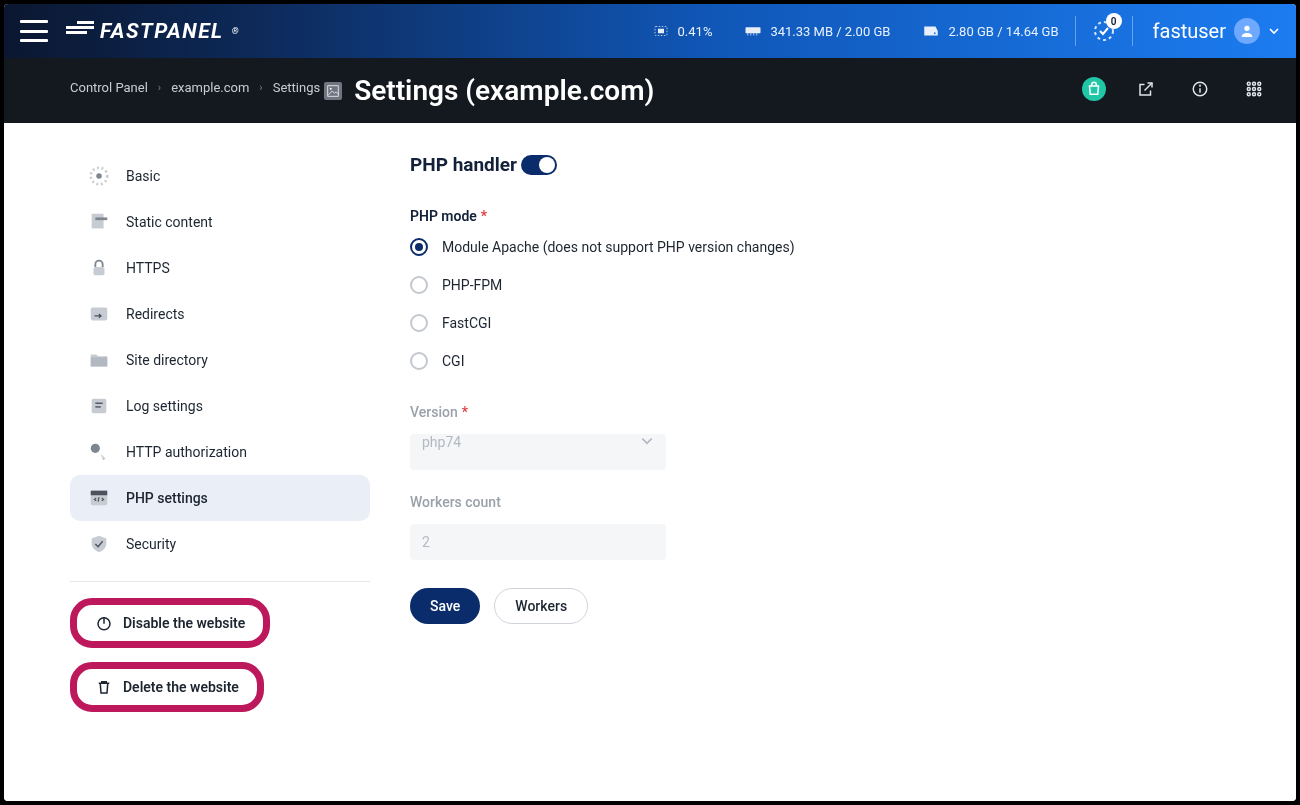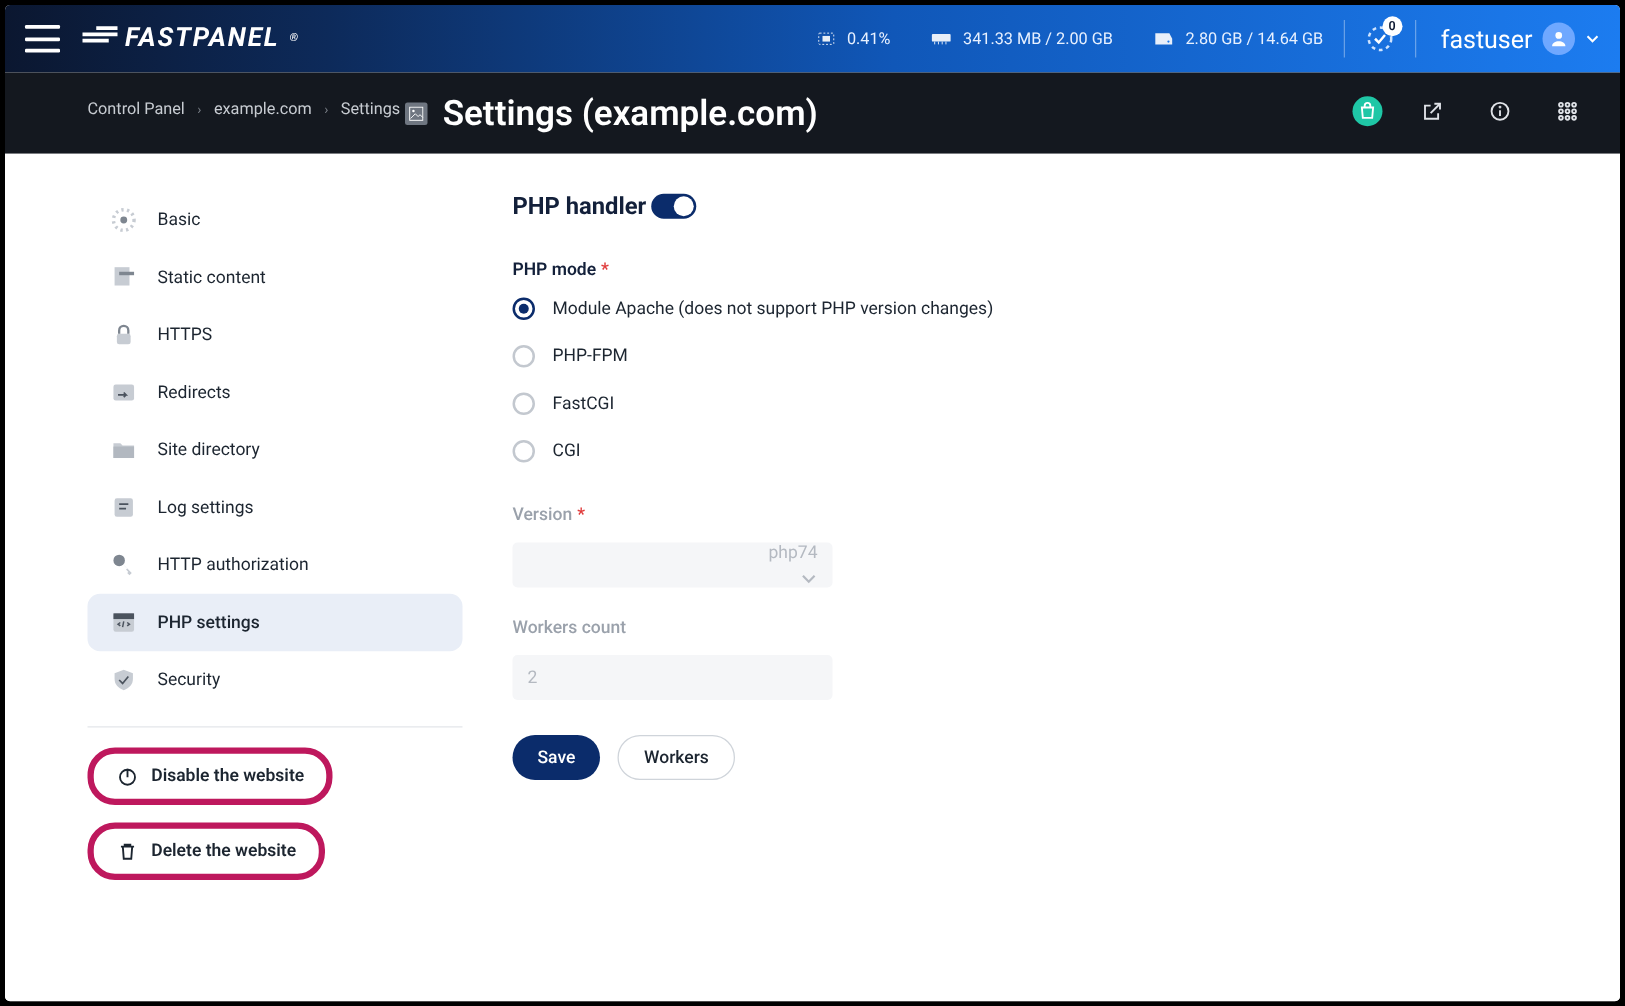--- a/index.html
+++ b/index.html
@@ -44,38 +44,38 @@
 .icon-btn svg { width: 18px; height: 18px; stroke: currentColor; fill: none; stroke-width: 2; }
 
 
 .content { flex:1; display:flex; padding: 30px 0 0 66px; background:#fff; }
 .sidenav { width: 300px; }
 .nav-item { display:flex; align-items:center; gap:16px; padding: 12px 18px; border-radius: 10px; font-size:14px; color:#1c2530; cursor:pointer; }
 .nav-item.active { background:#e9eef7; font-weight:500; }
 .nav-item .nicon { width:22px; height:22px; color:#7e8690; display:flex; align-items:center; justify-content:center; }
 .nav-item .nicon svg { width:22px; height:22px; }
 .side-hr { border:none; border-top:1px solid #e3e6ea; margin: 14px 0 16px 0; }
-.pill-btn { display:inline-flex; align-items:center; gap:10px; border:5px solid #be185d; border-radius: 22px; padding: 9px 18px; font-size:14px; font-weight:600; color:#1c2530; background:#fff; cursor:pointer; margin-bottom: 14px;}
+.pill-btn { display:inline-flex; align-items:center; gap:10px; border:7px solid #be185d; border-radius: 22px; padding: 9px 18px; font-size:14px; font-weight:600; color:#1c2530; background:#fff; cursor:pointer; margin-bottom: 14px;}
 .pill-btn svg { width:18px; height:18px; }
 
 
 .main { flex:1; padding: 0 40px 0 40px; }
 .section-title { display:flex; align-items:center; gap:4px; margin-bottom: 32px; }
 .section-title h2 { font-size:19px; font-weight:700; color:#13203a; }
 .toggle { width:36px; height:20px; background:#0b2c6b; border-radius:12px; position:relative; }
 .toggle::after { content:""; position:absolute; right:2px; top:2px; width:16px; height:16px; background:#fff; border-radius:50%; }
 .field-label { font-size:14px; font-weight:600; color:#13203a; margin-bottom: 14px; display:flex; gap:4px;}
 .field-label.muted { color:#9aa1ab; font-weight:500; }
 .req { color:#e03c3c; }
 .radio-group { display:flex; flex-direction:column; gap: 20px; margin-bottom: 34px; }
 .radio { display:flex; align-items:center; gap:14px; font-size:14px; color:#1c2530; }
 .rdot { width:18px; height:18px; border-radius:50%; border:2px solid #c3c8cf; background:#fff; position:relative; flex-shrink:0;}
 .rdot.sel { border-color:#0b2c6b; }
 .rdot.sel::after { content:""; position:absolute; inset:3px; background:#0b2c6b; border-radius:50%; }
-.select-box { width:256px; height:36px; background:#f5f6f8; border-radius:4px; display:flex; align-items:flex-end; justify-content:space-between; padding:0 12px; color:#b4b9c1; font-size:14px; margin-bottom: 24px; flex-direction: column; }
+.select-box { width:256px; height:36px; background:#f5f6f8; border-radius:4px; display:flex; align-items:flex-start; justify-content:space-between; padding:0 12px; color:#b4b9c1; font-size:14px; margin-bottom: 24px; }
 .select-box svg { width:14px; height:14px; stroke:#b4b9c1; }
 .text-box { width:256px; height:36px; background:#f5f6f8; border-radius:4px; display:flex; align-items:center; padding:0 12px; color:#b4b9c1; font-size:14px; margin-bottom: 28px;}
 .actions { display:flex; gap:14px; }
 .btn-primary { background:#0b2c6b; color:#fff; border:none; border-radius:20px; padding:9px 20px; font-size:14px; font-weight:500; cursor:pointer;}
 .btn-secondary { background:#fff; color:#1c2530; border:1px solid #cfd4da; border-radius:20px; padding:9px 20px; font-size:14px; font-weight:500; cursor:pointer;}
 </style>
 </head>
 <body>
 
 <div class="app">

